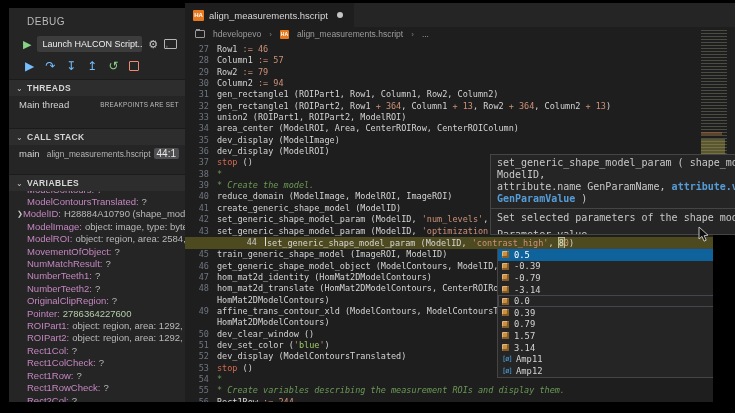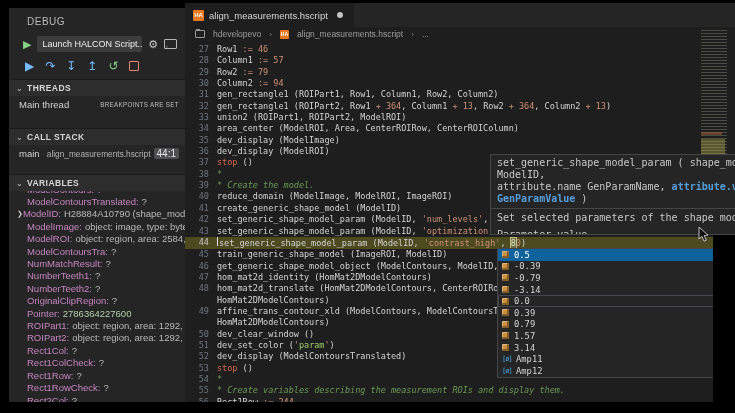--- a/index.html
+++ b/index.html
@@ -46,21 +46,21 @@
   .tab-label{font-size:9.5px;color:#d7d7d7;}
   .dirty-dot{width:6px;height:6px;border-radius:50%;background:#c5c5c5;margin-left:4px;}
   .breadcrumbs{height:14px;display:flex;align-items:center;gap:8px;padding-left:10px;font-size:8.5px;color:#9d9d9d;}
   .bc-folder{width:8px;height:6px;border:1px solid #9a9a9a;border-radius:1px;position:relative;}
   .bc-folder:before{content:"";position:absolute;left:0;top:-2px;width:4px;height:1px;background:#9a9a9a;}
   .bc-sep{font-size:8px;color:#7e7e7e;}
   .code{position:relative;font-family:"DejaVu Sans Mono",monospace;font-size:8.5px;line-height:11.35px;padding-top:3px;}
   .crow{display:flex;white-space:pre;}
   .crow.cur{background:#4e4a20;}
   .gut{width:24px;flex:none;text-align:right;padding-right:8px;color:#6e7681;position:relative;}
-  .crow.cur .gut{color:#c6c6c6;}
+  .crow.cur .gut{color:#c6c6c6;padding-left:48px;}
   .seg-d{color:#d4d4d4;margin-top:11px;} .seg-o{color:#ce9178;} .seg-k{color:#d16950;}
   .seg-c{color:#6a9955;font-style:italic;} .seg-g{color:#9ccc65;}
   .seg-blk{color:#e5e5c0;background:#6a6a45;outline:1px solid #bdbd85;}
   .caret{border-left:1px solid #e0e0e0;margin-right:1px;display:inline-block;height:9px;}
   
   .minimap{position:absolute;right:8px;top:27px;width:26px;height:127px;opacity:.85;
      background:repeating-linear-gradient(180deg, rgba(165,175,140,.38) 0 1px, transparent 1px 3px);}
   .mm-y{position:absolute;left:0;right:2px;bottom:2px;height:16px;background:rgba(205,195,85,.40);}
   .mm-r{position:absolute;left:0;right:5px;bottom:22px;height:3px;background:rgba(215,120,60,.45);}
   
@@ -154,21 +154,21 @@
       </div>
       <div class="vrow">
         <span class="vname">ModelImage:</span>
         <span class="vval">object: image, type: byte, size...</span>
       </div>
       <div class="vrow">
         <span class="vname">ModelROI:</span>
         <span class="vval">object: region, area: 2584, cente...</span>
       </div>
       <div class="vrow">
-        <span class="vname">ModelContoursTra:</span>
+        <span class="vname">MovementOfObject:</span>
         <span class="vval">?</span>
       </div>
       <div class="vrow">
         <span class="vname">NumMatchResult:</span>
         <span class="vval">?</span>
       </div>
       <div class="vrow">
         <span class="vname">NumberTeeth1:</span>
         <span class="vval">?</span>
       </div>
@@ -252,21 +252,21 @@
       <div class="crow"><span class="gut">43</span><span><span class="seg-d">set_generic_shape_model_param (ModelID, </span><span class="seg-o">'optimization'</span><span class="seg-d">, </span><span class="seg-o">'</span></span></div>
       <div class="crow cur"><span class="gut">44</span><span><span class="caret"></span><span class="seg-d">set_generic_shape_model_param (ModelID, </span><span class="seg-o">'contrast_high'</span><span class="seg-d">, </span><span class="seg-blk">8</span><span class="seg-o">0</span><span class="seg-d">)</span></span></div>
       <div class="crow"><span class="gut">45</span><span><span class="seg-d">train_generic_shape_model (ImageROI, ModelID)</span></span></div>
       <div class="crow"><span class="gut">46</span><span><span class="seg-d">get_generic_shape_model_object (ModelContours, ModelID, </span><span class="seg-o">'</span></span></div>
       <div class="crow"><span class="gut">47</span><span><span class="seg-d">hom_mat2d_identity (HomMat2DModelContours)</span></span></div>
       <div class="crow"><span class="gut">48</span><span><span class="seg-d">hom_mat2d_translate (HomMat2DModelContours, CenterROIRow,</span></span></div>
       <div class="crow"><span class="gut"></span><span><span class="seg-d">HomMat2DModelContours)</span></span></div>
       <div class="crow"><span class="gut">49</span><span><span class="seg-d">affine_trans_contour_xld (ModelContours, ModelContoursTra</span></span></div>
       <div class="crow"><span class="gut"></span><span><span class="seg-d">HomMat2DModelContours)</span></span></div>
       <div class="crow"><span class="gut">50</span><span><span class="seg-d">dev_clear_window ()</span></span></div>
-      <div class="crow"><span class="gut">51</span><span><span class="seg-d">dev_set_color (</span><span class="seg-o">'</span><span class="seg-g">param</span><span class="seg-o">'</span><span class="seg-d">)</span></span></div>
+      <div class="crow"><span class="gut">51</span><span><span class="seg-d">dev_set_color (</span><span class="seg-o">'</span><span class="seg-g">blue</span><span class="seg-o">'</span><span class="seg-d">)</span></span></div>
       <div class="crow"><span class="gut">52</span><span><span class="seg-d">dev_display (ModelContoursTranslated)</span></span></div>
       <div class="crow"><span class="gut">53</span><span><span class="seg-k">stop</span><span class="seg-d"> ()</span></span></div>
       <div class="crow"><span class="gut">54</span><span><span class="seg-c">*</span></span></div>
       <div class="crow"><span class="gut">55</span><span><span class="seg-c">* Create variables describing the measurement ROIs and display them.</span></span></div>
       <div class="crow"><span class="gut">56</span><span><span class="seg-d">Rect1Row </span><span class="seg-o">:= 244</span></span></div>
     </div>
   <div class="minimap">
     <div class="mm-y"></div>
       <div class="mm-r"></div>
   </div>

